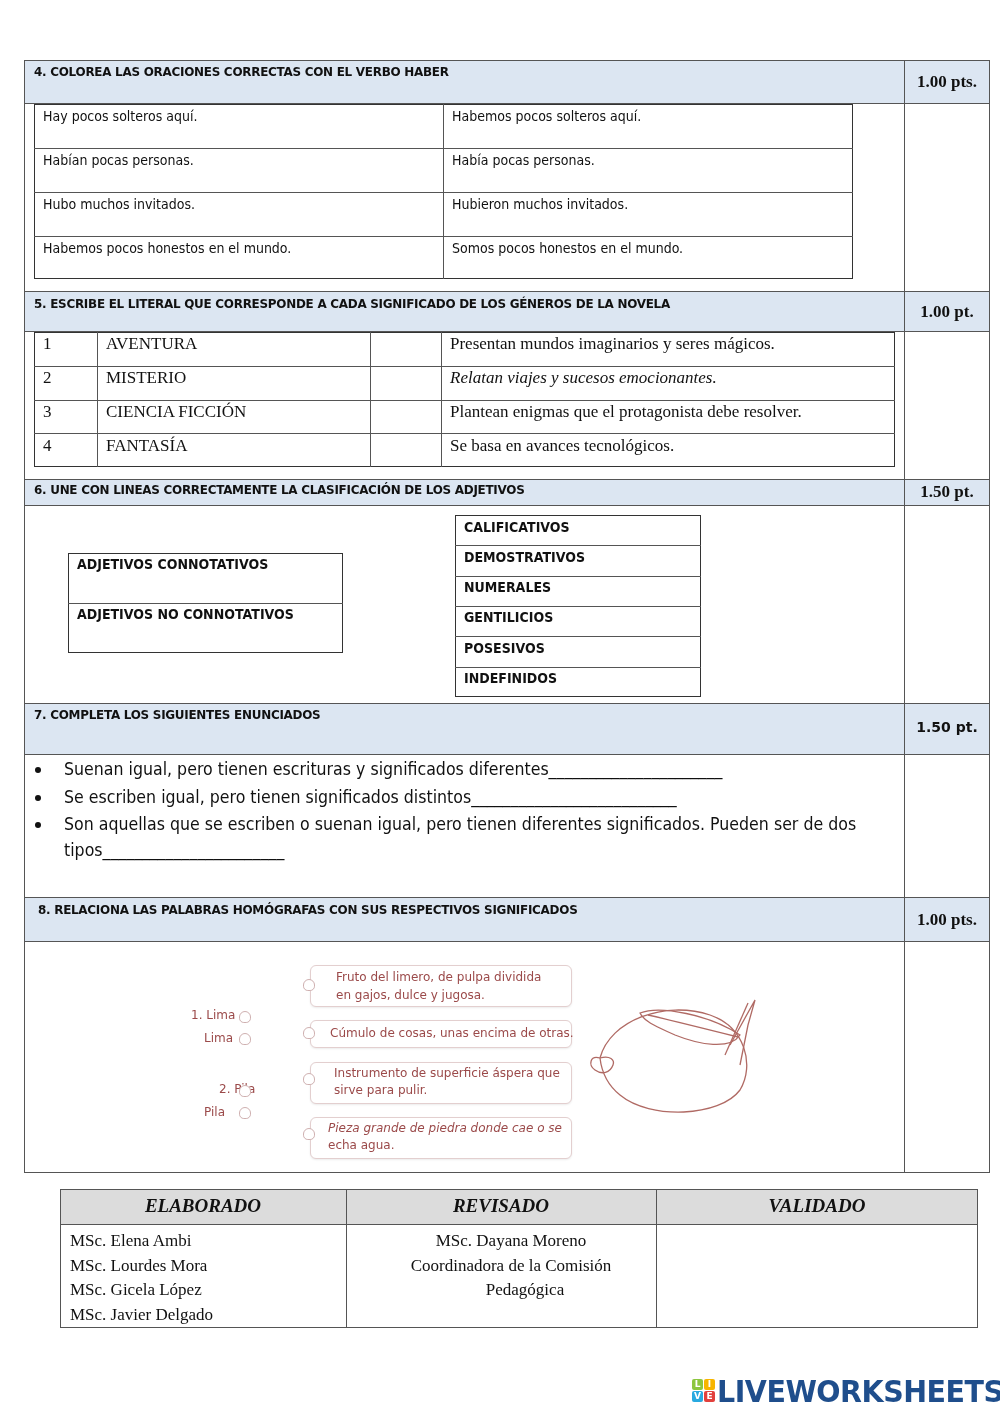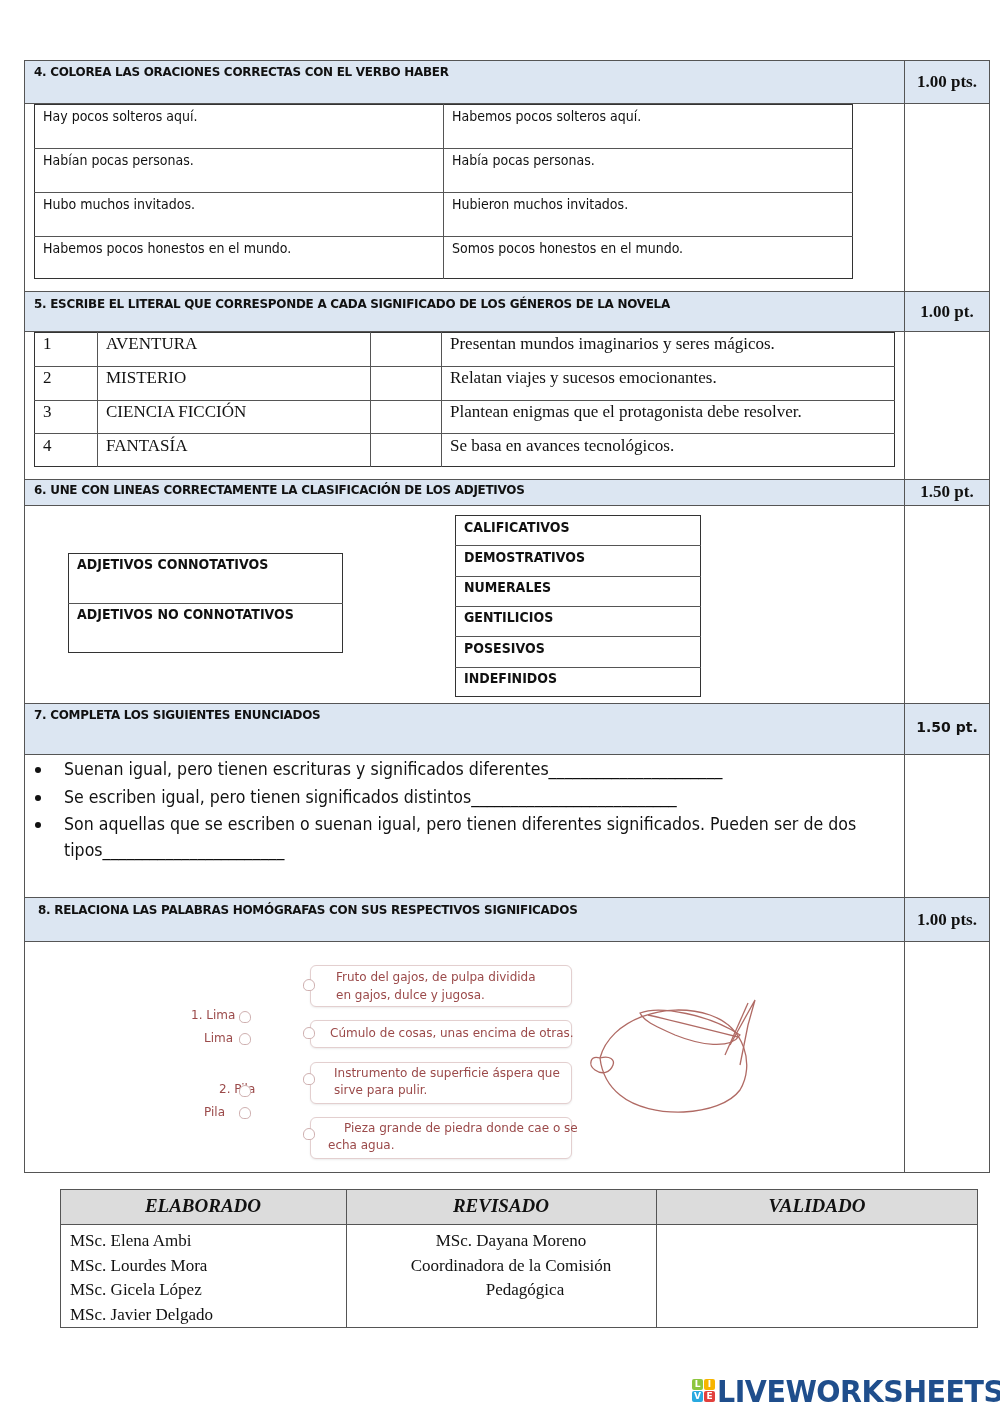--- a/index.html
+++ b/index.html
@@ -61,21 +61,21 @@
 <div class="line-h" style="left:34px;top:433px;width:861px;"></div>
 
 <div class="abs serif" style="left:43px;top:334px;">1</div>
 <div class="abs serif" style="left:106px;top:334px;">AVENTURA</div>
 <div class="abs" style="left:371px;top:333px;width:70px;height:33px;"></div>
 <div class="abs serif" style="left:450px;top:334px;text-align:right;">Presentan mundos imaginarios y seres mágicos.</div>
 
 <div class="abs serif" style="left:43px;top:368px;">2</div>
 <div class="abs serif" style="left:106px;top:368px;">MISTERIO</div>
 <div class="abs" style="left:371px;top:367px;width:70px;height:33px;"></div>
-<div class="abs serif" style="left:450px;top:368px;">Relatan viajes y sucesos emocionantes.</div>
+<div class="abs serif" style="left:450px;top:368px;font-style:italic;">Relatan viajes y sucesos emocionantes.</div>
 
 <div class="abs serif" style="left:43px;top:402px;">3</div>
 <div class="abs serif" style="left:106px;top:402px;">CIENCIA FICCIÓN</div>
 <div class="abs" style="left:371px;top:401px;width:70px;height:32px;"></div>
 <div class="abs serif" style="left:450px;top:402px;">Plantean enigmas que el protagonista debe resolver.</div>
 
 <div class="abs serif" style="left:43px;top:436px;">4</div>
 <div class="abs serif" style="left:106px;top:436px;">FANTASÍA</div>
 <div class="abs" style="left:371px;top:434px;width:70px;height:33px;"></div>
 <div class="abs serif" style="left:450px;top:436px;">Se basa en avances tecnológicos.</div>
@@ -125,35 +125,35 @@
 <div class="knob" style="left:239px;top:1011px;"></div>
 <div class="abs hand" style="left:204px;top:1031px;">Lima</div>
 <div class="knob" style="left:239px;top:1033px;"></div>
 <div class="abs hand" style="left:191px;top:1082px;margin-left:28px;">2. Pila</div>
 <div class="knob" style="left:239px;top:1085px;"></div>
 <div class="abs hand" style="left:204px;top:1105px;">Pila</div>
 <div class="knob" style="left:239px;top:1107px;"></div>
 
 <div class="pill" style="left:310px;top:965px;width:262px;height:42px;"></div>
 <div class="knob" style="left:303px;top:979px;"></div>
-<div class="abs hand" style="left:336px;top:970px;">Fruto del gajos, de pulpa dividida</div>
+<div class="abs hand" style="left:336px;top:970px;">Fruto del limero, de pulpa dividida</div>
 <div class="abs hand" style="left:336px;top:988px;">en gajos, dulce y jugosa.</div>
 
 <div class="pill" style="left:310px;top:1020px;width:262px;height:28px;"></div>
 <div class="knob" style="left:303px;top:1027px;"></div>
 <div class="abs hand" style="left:330px;top:1026px;">Cúmulo de cosas, unas encima de otras.</div>
 
 <div class="pill" style="left:310px;top:1062px;width:262px;height:42px;"></div>
 <div class="knob" style="left:303px;top:1073px;"></div>
 <div class="abs hand" style="left:334px;top:1066px;">Instrumento de superficie áspera que</div>
 <div class="abs hand" style="left:334px;top:1083px;">sirve para pulir.</div>
 
 <div class="pill" style="left:310px;top:1117px;width:262px;height:42px;"></div>
 <div class="knob" style="left:303px;top:1128px;"></div>
-<div class="abs hand" style="left:344px;top:1121px;">Pieza grande de piedra donde cae o se</div>
+<div class="abs hand" style="left:328px;top:1121px;font-style:italic;">Pieza grande de piedra donde cae o se</div>
 <div class="abs hand" style="left:328px;top:1138px;">echa agua.</div>
 
 <svg class="abs" style="left:580px;top:995px;" width="185" height="125" viewBox="0 0 185 125">
   <g fill="none" stroke="#b06a64" stroke-width="1.3">
     <path d="M20 63 C30 25, 85 5, 130 20 C165 32, 175 70, 160 95 C140 122, 70 125, 40 100 C30 92, 22 80, 20 63 Z"></path>
     <path d="M20 63 C10 60, 8 70, 15 75 C22 80, 30 78, 33 70 C35 65, 30 60, 20 63"></path>
     <path d="M60 18 C80 10, 130 20, 160 40 C150 55, 120 50, 95 40 C80 33, 65 28, 60 18 Z"></path>
     <path d="M68 20 C90 25, 130 35, 158 42"></path>
     <path d="M150 50 L175 5 L168 30 L160 70"></path>
     <path d="M145 60 L168 8"></path>

